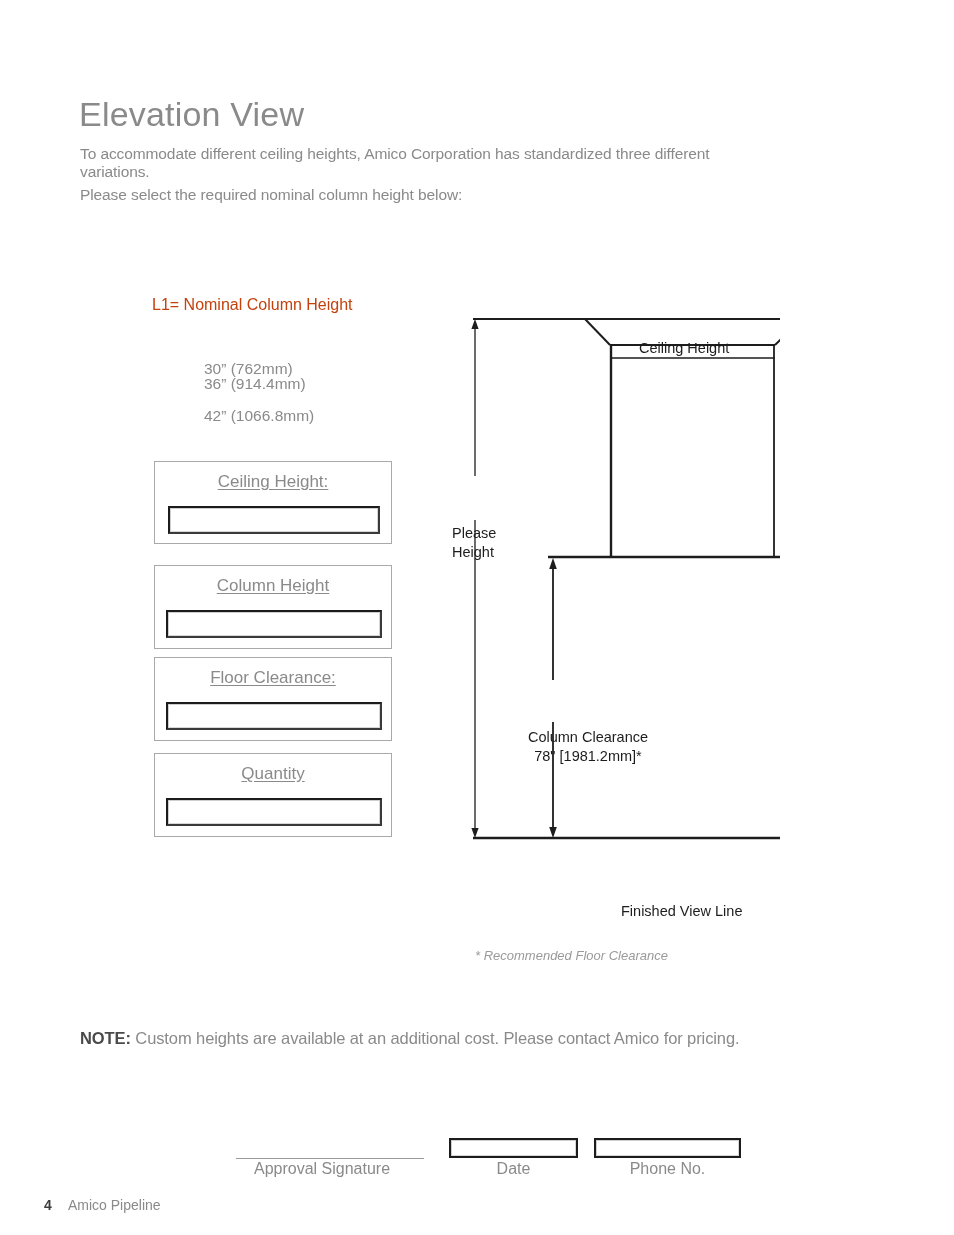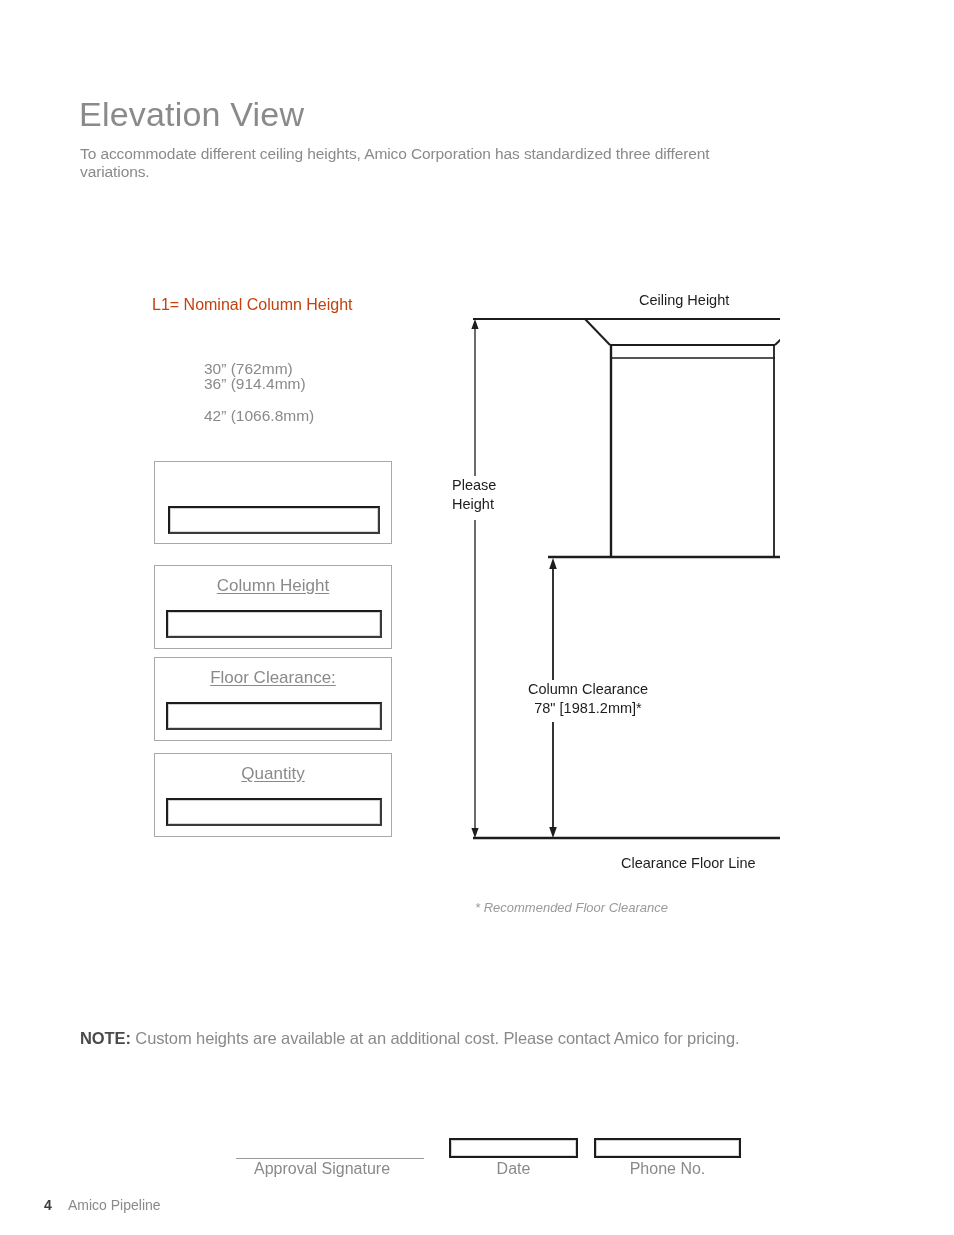--- a/index.html
+++ b/index.html
@@ -121,20 +121,21 @@
     width: 500px;
     height: 660px;
   }
   .drawing svg { display: block; }
 
   .dwg-label {
     position: absolute;
     font-size: 14.5px;
     color: #1d1d1d;
     white-space: nowrap;
+    margin-top: 48px;
   }
   .lbl-ceiling-top { left: 209px; top: 12px; }
   .lbl-ceiling-side { left: 22px; top: 196px; line-height: 19px; text-align: left; }
   .lbl-l1 { left: 388px; top: 152px; }
   .lbl-floor-clear { left: 68px; top: 400px; line-height: 19px; text-align: center; width: 180px;}
   .lbl-finished-floor { left: 191px; top: 575px; }
   .lbl-footnote {
     left: 45px; top: 620px;
     font-size: 13px;
     font-style: italic;
@@ -209,27 +210,29 @@
     color: #8a8a8a;
   }
 </style>
 </head>
 <body>
 
 <div class="page">
 
   <h1 class="page-title">Elevation View</h1>
   <div class="intro-1">To accommodate different ceiling heights, Amico Corporation has standardized three different variations.</div>
+  <div class="intro-2">Please select the required nominal column height below:</div>
 
   <div class="l1-legend">L1= Nominal Column Height</div>
   <div class="height-opt o0">30” (762mm)</div>
   <div class="height-opt o1">36” (914.4mm)</div>
   <div class="height-opt o2">42” (1066.8mm)</div>
 
   <div class="field-box fb0">
+    <div class="field-label">Ceiling Height:</div>
     <input class="field-input" type="text" value="" style="">
   </div>
 
   <div class="field-box fb1">
     <div class="field-label">Column Height</div>
     <input class="field-input" type="text" value="" style="">
   </div>
 
   <div class="field-box fb2">
     <div class="field-label">Floor Clearance:</div>
@@ -290,21 +293,21 @@
       <div>Height</div>
     </div>
 
     <div class="dwg-label lbl-l1">L1</div>
 
     <div class="dwg-label lbl-floor-clear">
       <div>Column Clearance</div>
       <div>78" [1981.2mm]*</div>
     </div>
 
-    <div class="dwg-label lbl-finished-floor">Clearance Floor Line</div>
+    <div class="dwg-label lbl-finished-floor">Finished View Line</div>
 
     <div class="dwg-label lbl-footnote">* Recommended Floor Clearance</div>
   </div>
 
   <div class="note">
     <b>NOTE:</b>
     <span>Custom heights are available at an additional cost. Please contact Amico for pricing.</span>
   </div>
 
   <div class="sig-line"></div>

